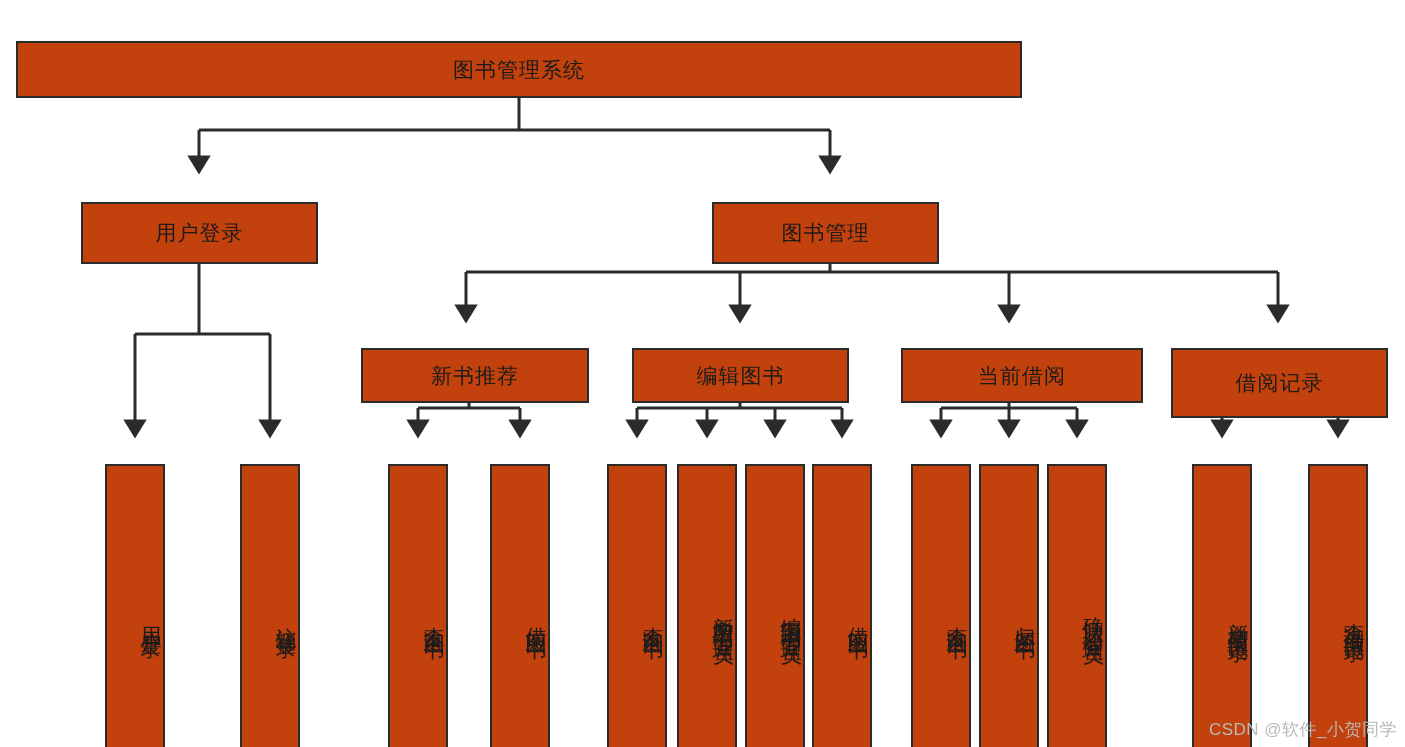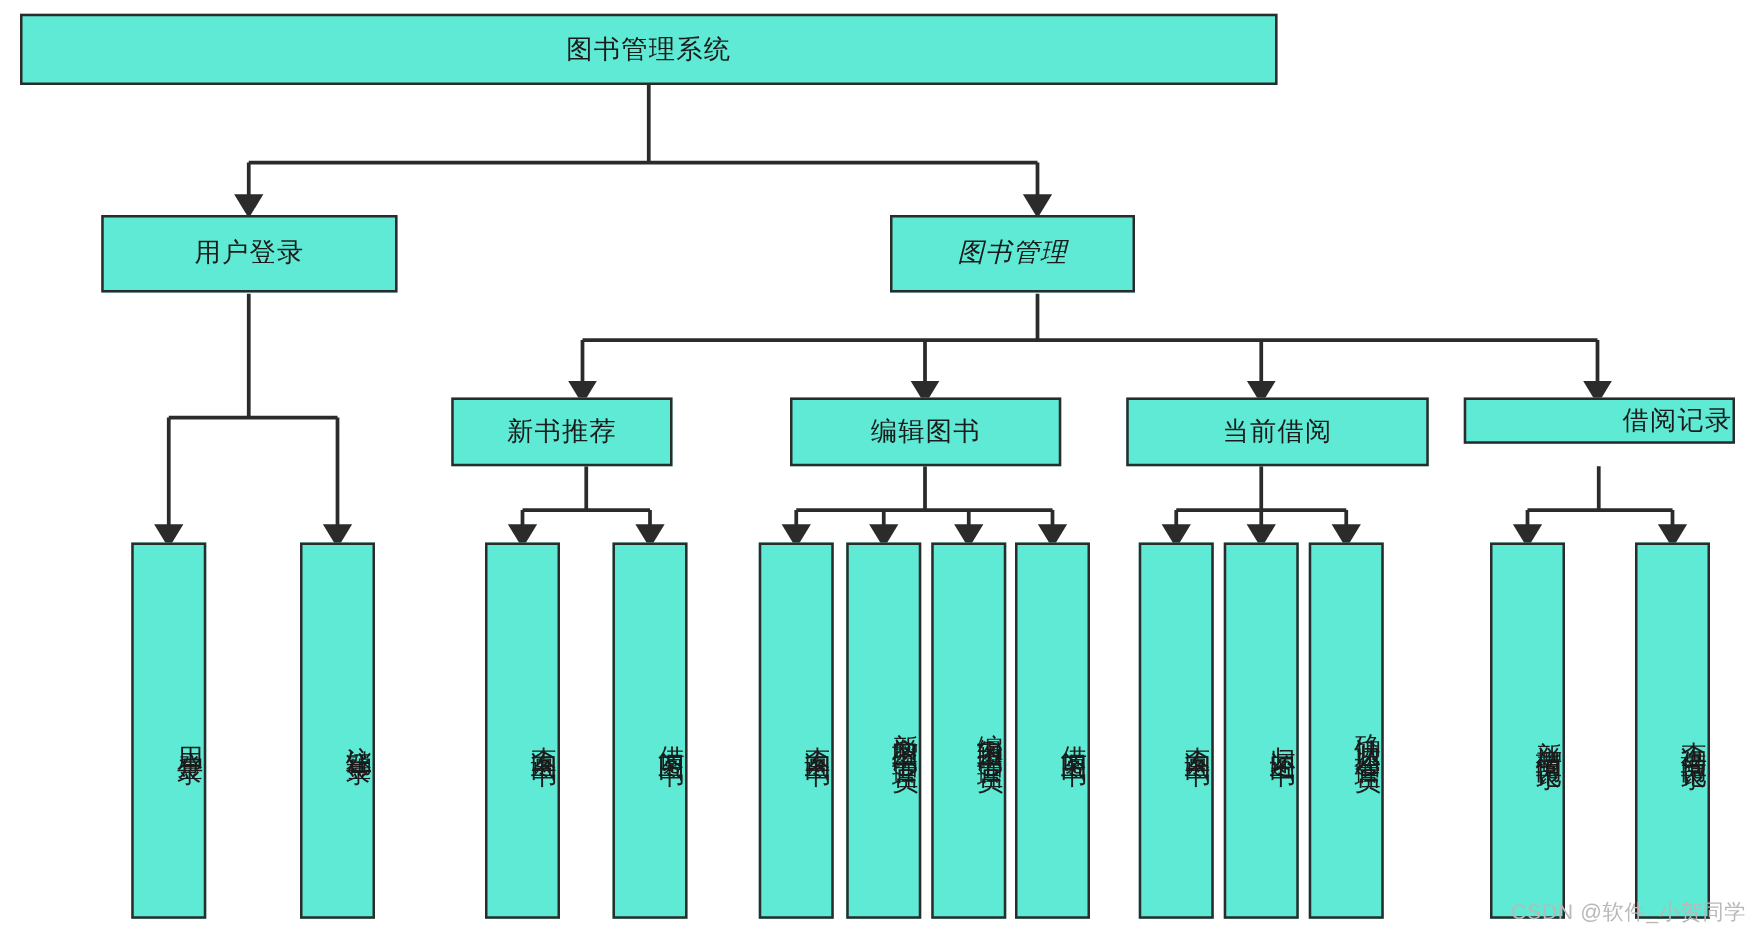--- a/index.html
+++ b/index.html
@@ -22,26 +22,27 @@
     position: absolute;
     left: 0;
     top: 0;
     width: 1405px;
     height: 747px;
   }
   .node {
     position: absolute;
     box-sizing: border-box;
     border: 2px solid #2b2b2b;
-    background: #5eead4;
+    background: #c2410c;
     display: flex;
     align-items: center;
     justify-content: center;
     color: #1b1b1b;
     z-index: 3;
+    margin-top: 30px;
   }
   .node.horizontal {
     font-size: 21px;
     letter-spacing: 1px;
     line-height: 1.2;
   }
   .node.vertical {
     writing-mode: vertical-rl;
     text-orientation: upright;
     font-size: 21px;
@@ -127,34 +128,34 @@
     </g>
   </svg>
 
   <div class="node horizontal" style="left:16px; top:11px; width:1006px; height:57px;">
     <span class="node-label">图书管理系统</span>
   </div>
 
   <div class="node horizontal" style="left:81px; top:172px; width:237px; height:62px;">
     <span class="node-label">用户登录</span>
   </div>
-  <div class="node horizontal" style="left:712px; top:172px; width:196px; height:62px;font-style:italic;">
+  <div class="node horizontal" style="left:712px; top:172px; width:227px; height:62px;">
     <span class="node-label">图书管理</span>
   </div>
 
-  <div class="node horizontal" style="left:361px; top:318px; width:177px; height:55px;">
+  <div class="node horizontal" style="left:361px; top:318px; width:228px; height:55px;">
     <span class="node-label">新书推荐</span>
   </div>
   <div class="node horizontal" style="left:632px; top:318px; width:217px; height:55px;">
     <span class="node-label">编辑图书</span>
   </div>
   <div class="node horizontal" style="left:901px; top:318px; width:242px; height:55px;">
     <span class="node-label">当前借阅</span>
   </div>
-  <div class="node horizontal" style="left:1171px; top:318px; width:217px; height:37px;justify-content:flex-end;">
+  <div class="node horizontal" style="left:1171px; top:318px; width:217px; height:70px;">
     <span class="node-label">借阅记录</span>
   </div>
 
   <div class="node vertical" style="left:105px; top:434px; width:60px; height:301px;">
     <span class="node-label">用户登录</span>
   </div>
   <div class="node vertical" style="left:240px; top:434px; width:60px; height:301px;">
     <span class="node-label">注销登录</span>
   </div>
 

